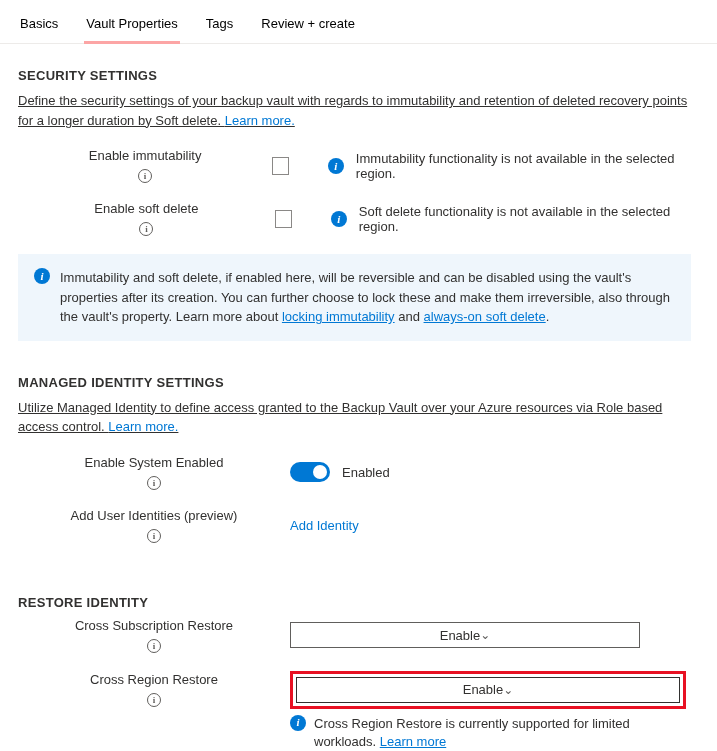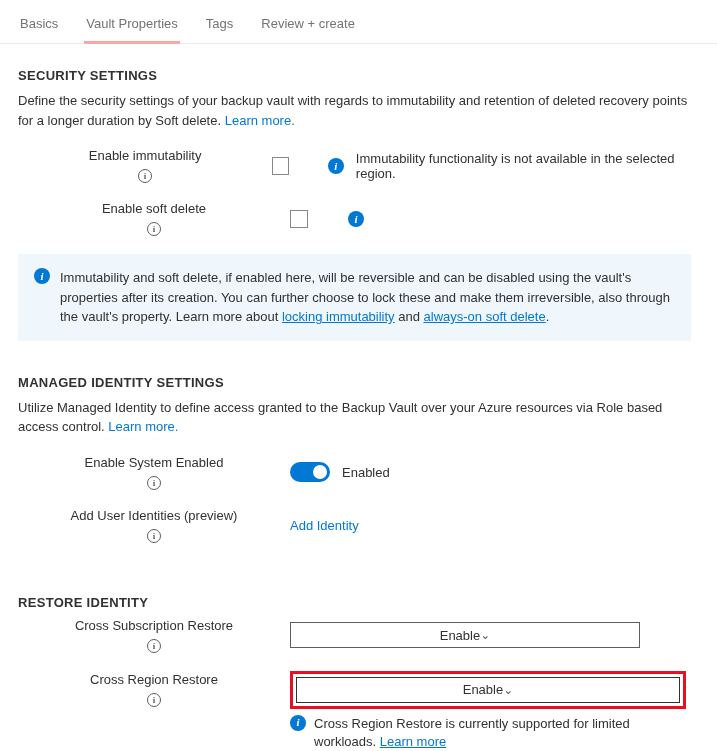--- a/index.html
+++ b/index.html
@@ -13,38 +13,39 @@
   }
   .tabs {
     display: flex;
     gap: 24px;
     padding: 10px 18px 0 18px;
     border-bottom: 1px solid #edebe9;
   }
   .tab {
     padding: 6px 2px 10px 2px;
     cursor: pointer;
-    color: #737373;
+    color: #000000;
   }
   .tab.active {
     font-weight: 400;
     border-bottom: 3px solid #fca5a5;
     margin-bottom: -1px;
   }
   .content { padding: 18px 26px 10px 18px; }
   .section-title {
     font-weight: 600;
     font-size: 13px;
     letter-spacing: 0.3px;
     margin: 6px 0 8px 0;
     color: #323130;
   }
   .section-desc {
     line-height: 1.5;
     margin-bottom: 18px;
+    text-decoration: underline;
   }
   a.link { color: #0078d4; text-decoration: none; cursor: pointer; }
   a.ulink { color: #0078d4; text-decoration: underline; cursor: pointer; }
   .row {
     display: flex;
     align-items: center;
     margin-bottom: 18px;
   }
   .label-col {
     width: 272px;
@@ -165,20 +166,21 @@
 
   <div class="row">
     <div class="label-col">
       <span>Enable soft delete</span>
       <span class="info-icon">i</span>
     </div>
     <div class="ctrl-col">
       <div class="checkbox"></div>
       <div style="width:16px"></div>
       <span class="blue-info">i</span>
+      <span>Soft delete functionality is not available in the selected region.</span>
     </div>
   </div>
 
   <div class="info-banner">
     <span class="blue-info">i</span>
     <div>
       <span>Immutability and soft delete, if enabled here, will be reversible and can be disabled using the vault's properties after its creation. You can further choose to lock these and make them irreversible, also through the vault's property. Learn more about </span><a class="ulink">locking immutability</a><span> and </span><a class="ulink">always-on soft delete</a><span>.</span>
     </div>
   </div>
 

